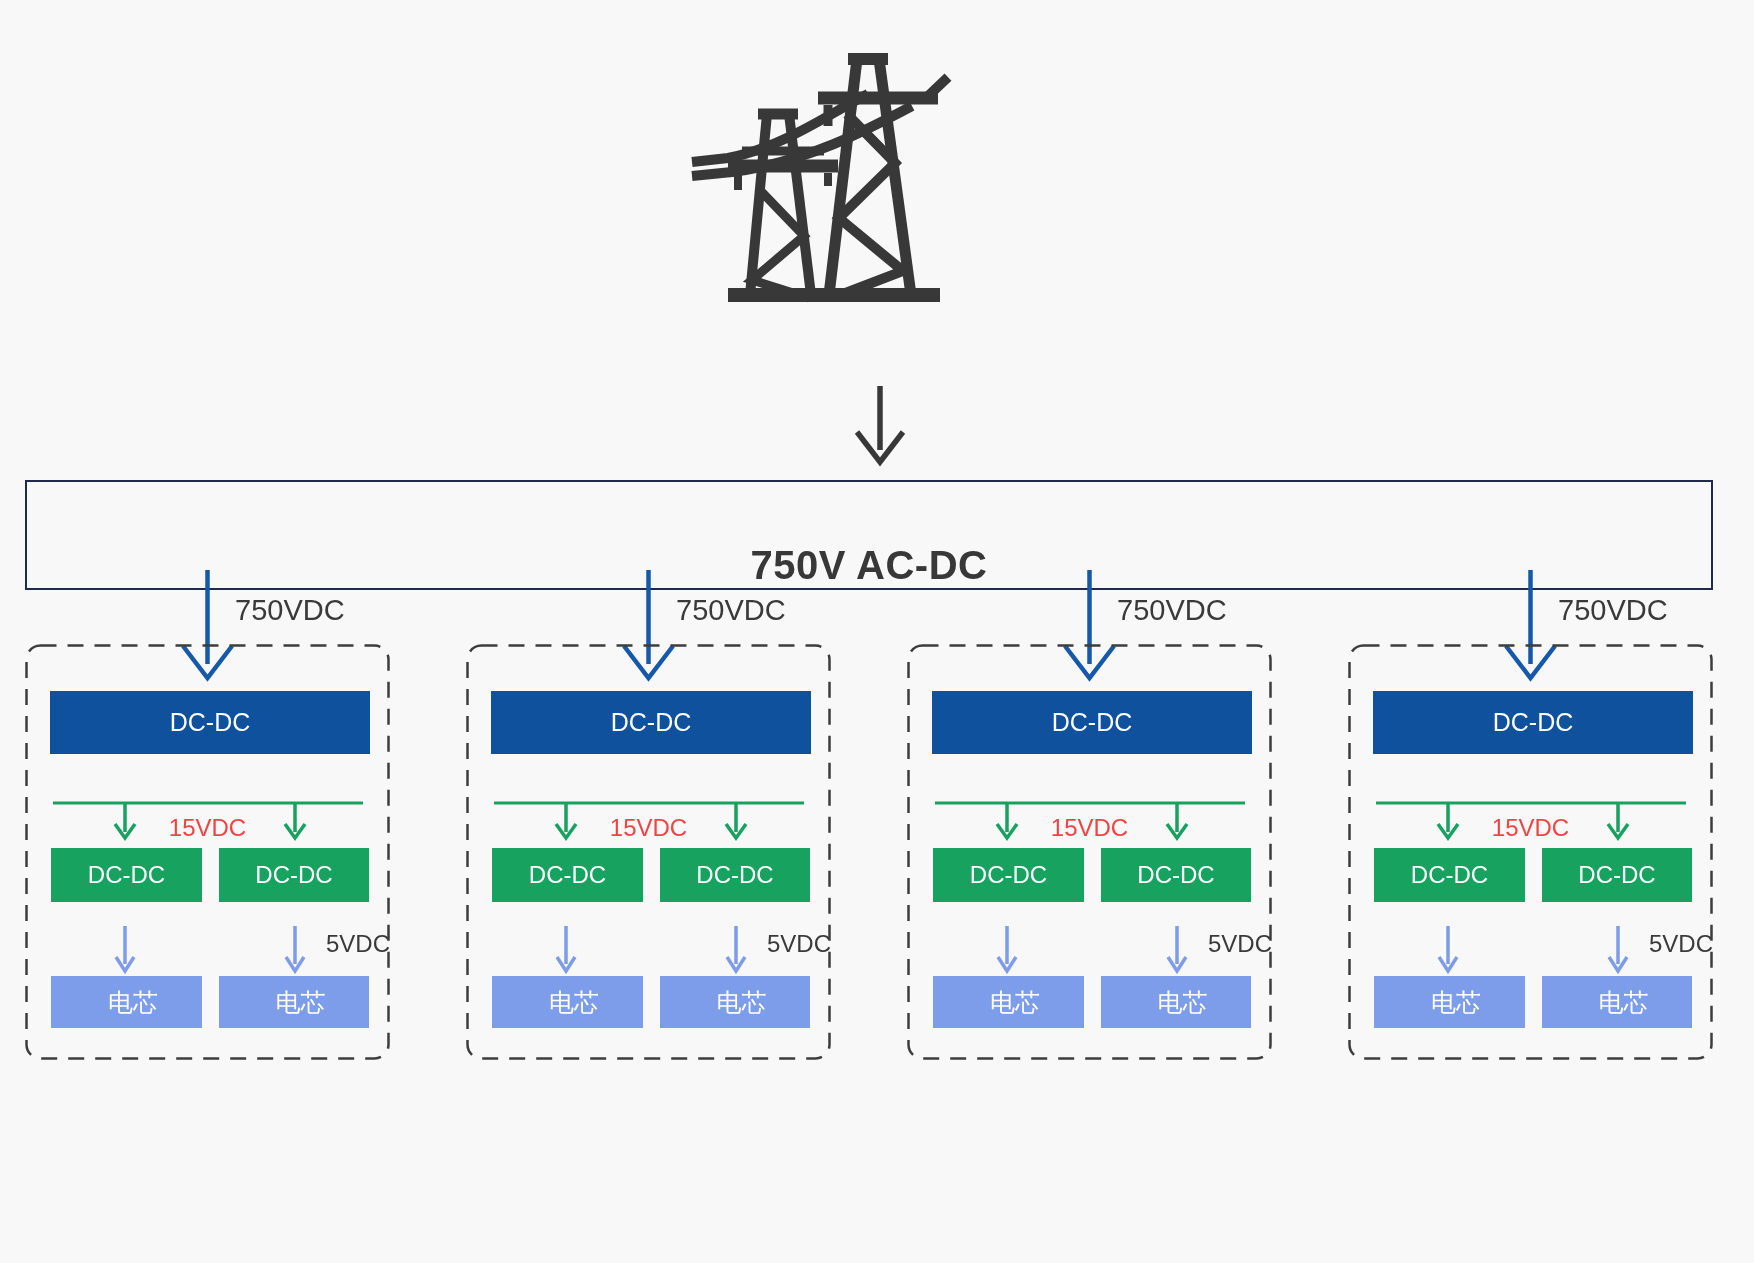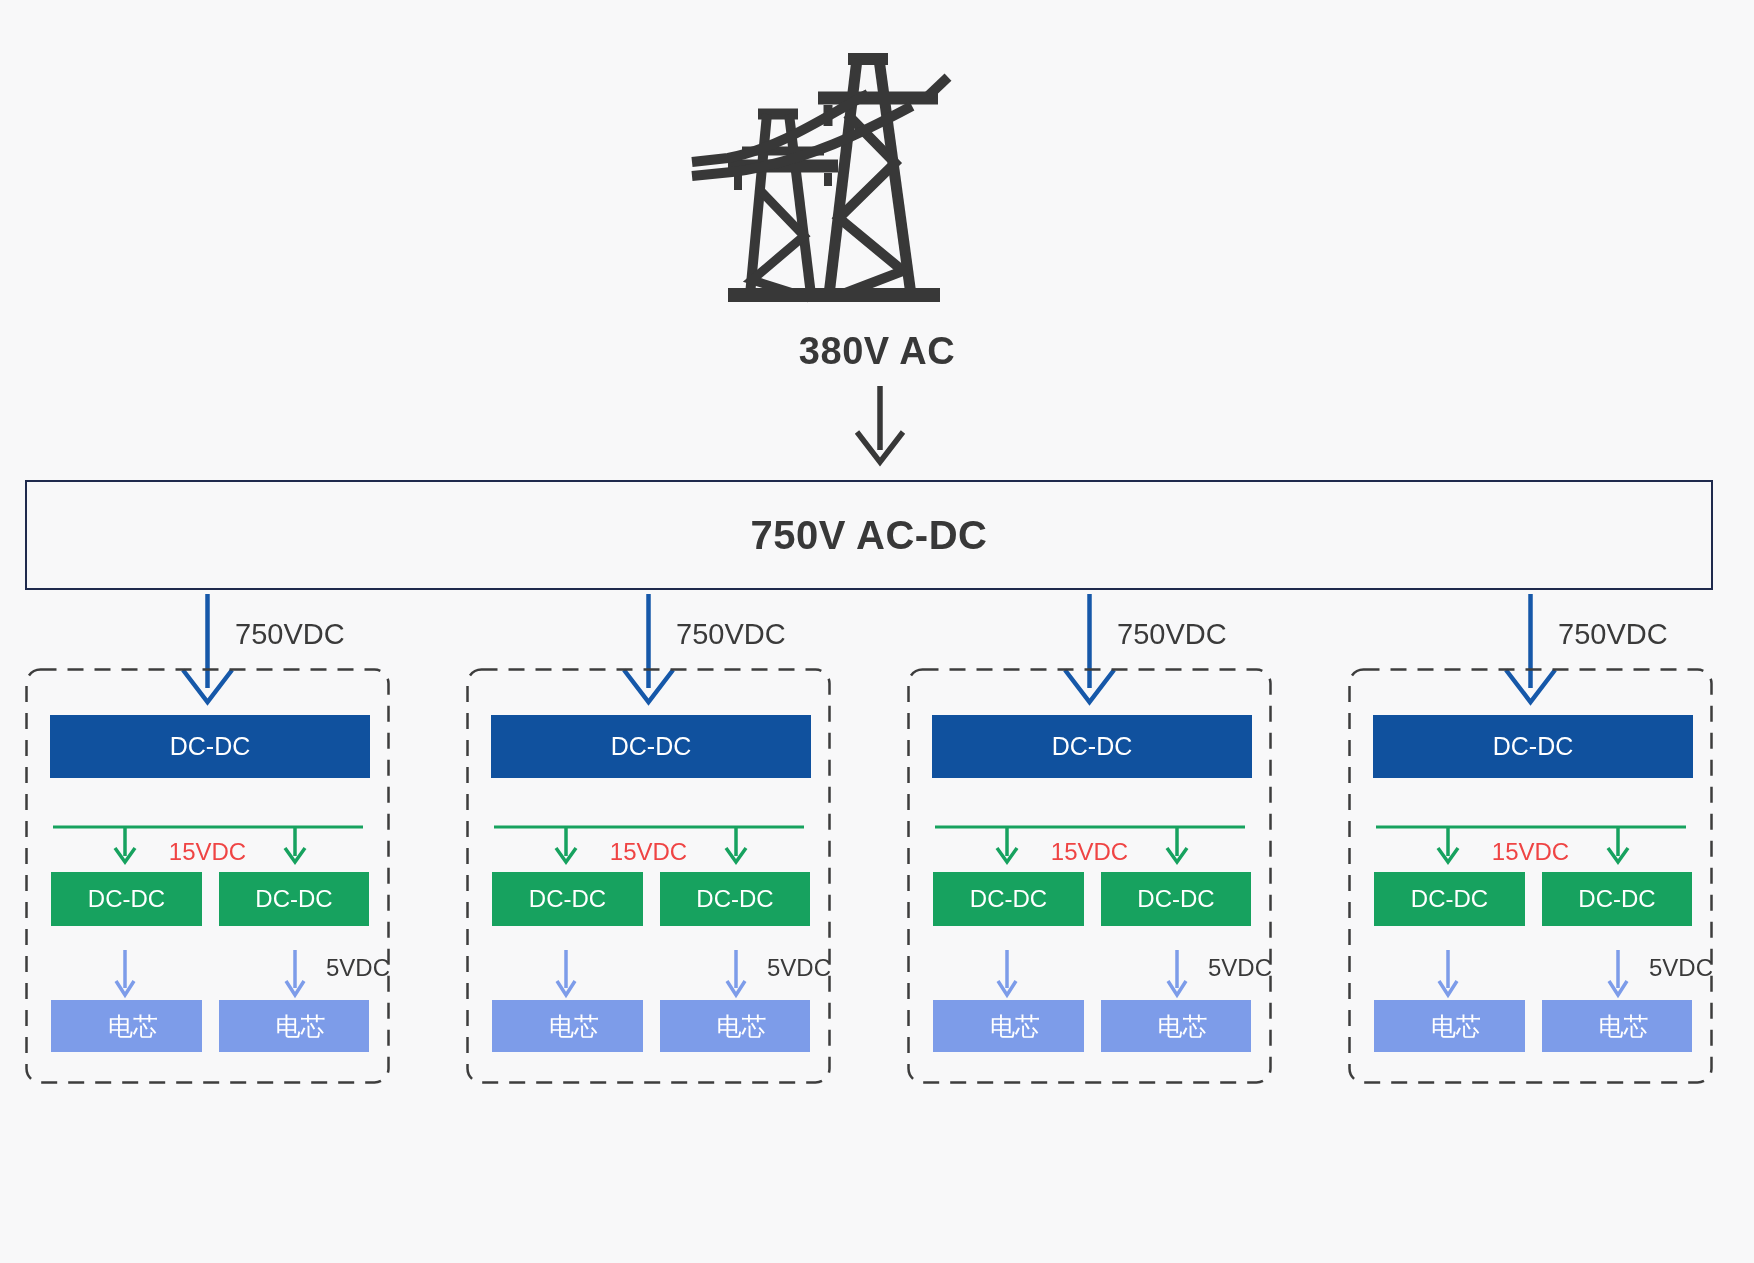--- a/index.html
+++ b/index.html
@@ -19,26 +19,26 @@
     left:0; top:330px; width:1754px;
     text-align:center; font-size:38px; font-weight:600; color:#383838;
     letter-spacing:0.5px;
   }
   .main-arrow { left:850px; top:384px; }
 
   
   .acdc-box {
     left:25px; top:480px; width:1688px; height:110px;
     border:2px solid #1f2a4d;
-    display:flex; align-items:center; justify-content:center;
+    display:flex; align-items:flex-end; justify-content:center;
   }
   .acdc-label { font-size:40px; font-weight:600; color:#383838; letter-spacing:0.5px; }
 
   
-  .branch { position:absolute; top:540px; width:365px; height:600px; }
+  .branch { position:absolute; top:516px; width:365px; height:600px; }
   .input-arrow { position:absolute; left:150px; top:52px; }
   .input-label {
     position:absolute; left:210px; top:78px;
     font-size:29px; font-weight:500; color:#3a3a3a;
   }
   .cluster-border { position:absolute; left:0; top:128px; }
   .dcdc-primary {
     position:absolute; left:25px; top:175px; width:320px; height:63px;
     background:#10519e; color:#ffffff; font-size:25px;
     display:flex; align-items:center; justify-content:center;
@@ -91,21 +91,20 @@
     <path d="M56 116 H166" stroke-width="13"></path>
     <path d="M66 123 V140" stroke-width="8"></path>
     <path d="M156 123 V136" stroke-width="8"></path>
     <path d="M86 138 L132 186 L80 230 L137 248" stroke-width="9" stroke-linejoin="miter"></path>
     <path d="M56 245 H164" stroke-width="14"></path>
 
     <path d="M20 112 L56 108 C110 98 160 62 196 44" stroke-width="10"></path>
     <path d="M20 126 L60 122 C135 112 195 80 240 56" stroke-width="10"></path>
   </svg>
 
-  <div class="abs source-label">380V AC</div>
 
   <svg class="abs main-arrow" width="60" height="86" viewBox="0 0 60 86" fill="none" stroke="#383838">
     <path d="M30 2 V66" stroke-width="5.5"></path>
     <path d="M7 48 L30 78 L53 48" stroke-width="5.5" stroke-linejoin="miter"></path>
   </svg>
 
   <div class="abs acdc-box">
     <span class="acdc-label">750V AC-DC</span>
   </div>
 

